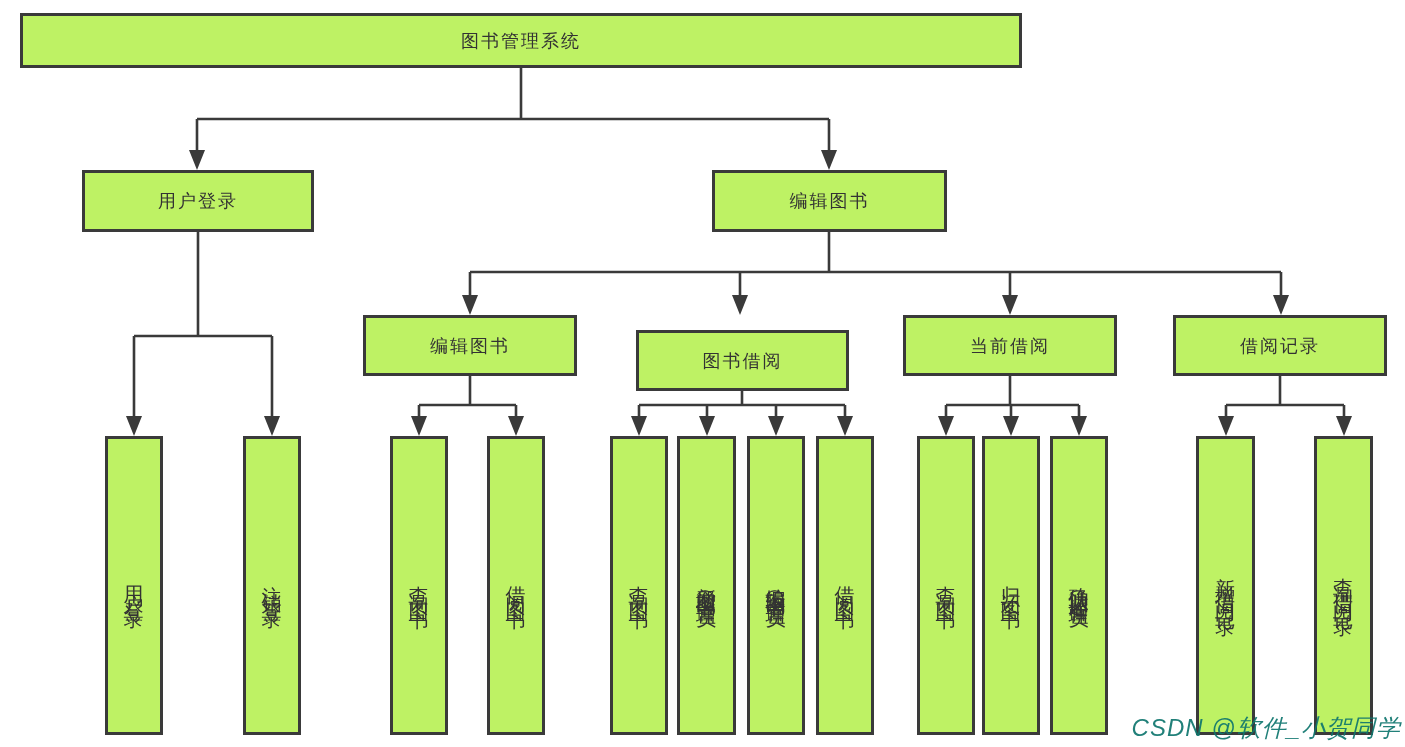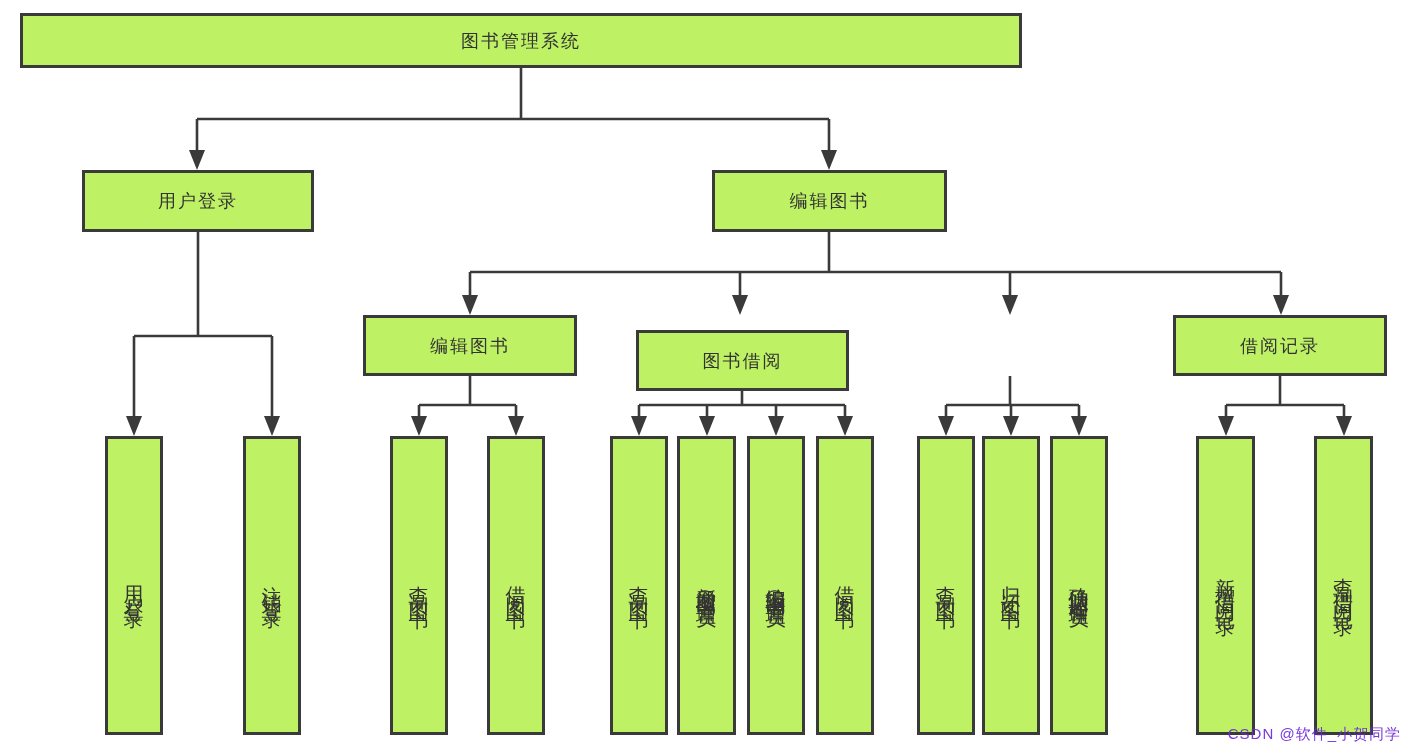--- a/index.html
+++ b/index.html
@@ -37,25 +37,26 @@
     line-height:1;
   }
   .leaf.long .lbl{
     letter-spacing:3px;
   }
   .watermark{
     position:absolute;
     right:4px;
     bottom:3px;
     z-index:3;
-    font-size:15px;
-    color:#6d28d9;
+    font-size:24px;
+    color:#0f766e;
     opacity:0.92;
     letter-spacing:1px;
     white-space:nowrap;
+    font-style:italic;
   }
 </style>
 </head>
 <body>
 
 <div class="canvas">
 
   <svg class="lines" viewBox="0 0 1405 747" xmlns="http://www.w3.org/2000/svg">
     <g stroke="#3a3a3a" stroke-width="2.6" fill="none">
 
@@ -109,20 +110,23 @@
   <div class="node hnode" style="left:712px;top:170px;width:235px;height:62px">
     <span class="lbl">编辑图书</span>
   </div>
 
   <div class="node hnode" style="left:363px;top:315px;width:214px;height:61px">
     <span class="lbl">编辑图书</span>
   </div>
   <div class="node hnode" style="left:636px;top:330px;width:213px;height:61px">
     <span class="lbl">图书借阅</span>
   </div>
+  <div class="node hnode" style="left:903px;top:315px;width:214px;height:61px">
+    <span class="lbl">当前借阅</span>
+  </div>
   <div class="node hnode" style="left:1173px;top:315px;width:214px;height:61px">
     <span class="lbl">借阅记录</span>
   </div>
 
   <div class="node leaf" style="left:105px;top:436px;width:58px;height:299px">
     <span class="lbl">用户登录</span>
   </div>
   <div class="node leaf" style="left:243px;top:436px;width:58px;height:299px">
     <span class="lbl">注销登录</span>
   </div>

